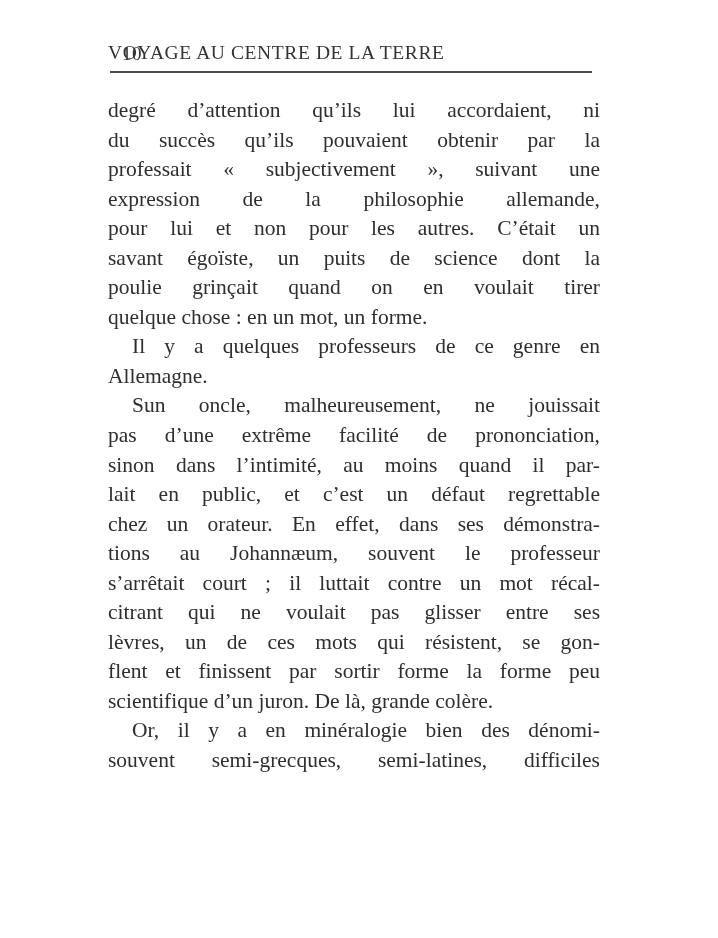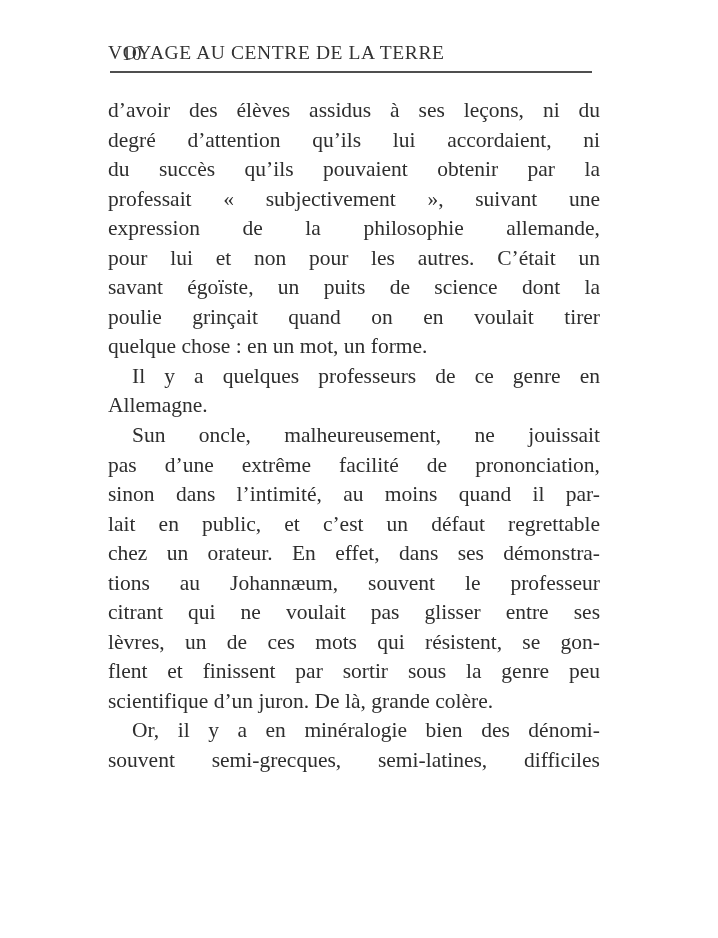--- a/index.html
+++ b/index.html
@@ -74,37 +74,37 @@
 </head>
 <body>
 
 <div class="page">
   <div class="header-row">
     <span class="page-number">10</span>
     <span class="running-title">VOYAGE AU CENTRE DE LA TERRE</span>
   </div>
   <div class="header-rule"></div>
   <div class="page-body">
-      <div class="line">d’avoir des élèves assidus à ses leçons, ni du</div>
       <div class="line">degré d’attention qu’ils lui accordaient, ni</div>
       <div class="line">du succès qu’ils pouvaient obtenir par la</div>
       <div class="line">professait « subjectivement », suivant une</div>
       <div class="line">expression de la philosophie allemande,</div>
       <div class="line">pour lui et non pour les autres. C’était un</div>
       <div class="line">savant égoïste, un puits de science dont la</div>
       <div class="line">poulie grinçait quand on en voulait tirer</div>
       <div class="line para-end">quelque chose : en un mot, un forme.</div>
       <div class="line indent">Il y a quelques professeurs de ce genre en</div>
       <div class="line para-end">Allemagne.</div>
       <div class="line indent">Sun oncle, malheureusement, ne jouissait</div>
       <div class="line">pas d’une extrême facilité de prononciation,</div>
       <div class="line">sinon dans l’intimité, au moins quand il par-</div>
       <div class="line">lait en public, et c’est un défaut regrettable</div>
       <div class="line">chez un orateur. En effet, dans ses démonstra-</div>
       <div class="line">tions au Johannæum, souvent le professeur</div>
+      <div class="line">s’arrêtait court ; il luttait contre un mot récal-</div>
       <div class="line">citrant qui ne voulait pas glisser entre ses</div>
       <div class="line">lèvres, un de ces mots qui résistent, se gon-</div>
-      <div class="line">flent et finissent par sortir sous la genre peu</div>
+      <div class="line">flent et finissent par sortir forme la forme peu</div>
       <div class="line para-end">scientifique d’un juron. De là, grande colère.</div>
       <div class="line indent">Or, il y a en minéralogie bien des dénomi-</div>
       <div class="line">souvent semi-grecques, semi-latines, difficiles</div>
     </div>
 </div>
 
 </body></html>

